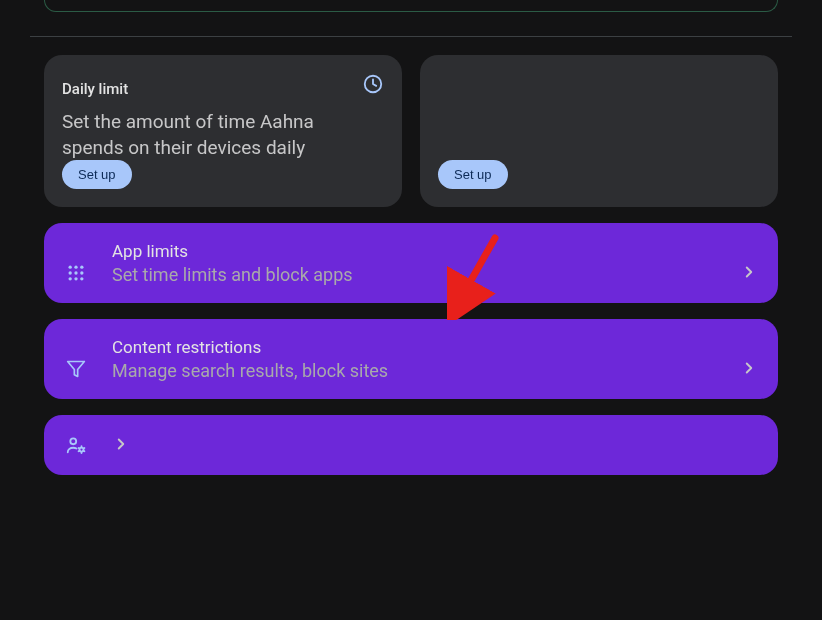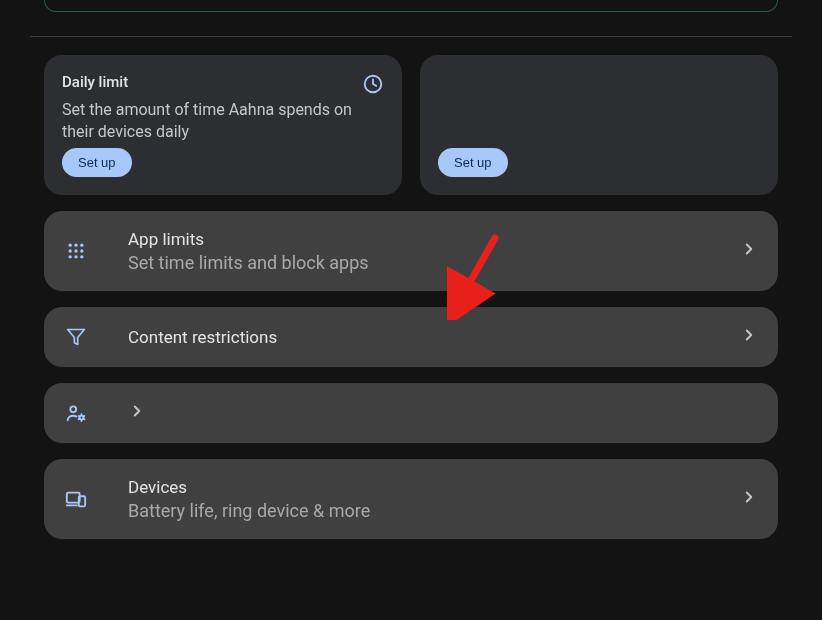--- a/index.html
+++ b/index.html
@@ -49,24 +49,26 @@
   }
   .card-header {
     display: flex;
     justify-content: space-between;
     align-items: flex-start;
   }
   .card-title {
     font-size: 15px;
     font-weight: 500;
     color: #e3e3e3;
+    margin-top: 7px;
   }
   .card-desc {
-    font-size: 16px;
+    font-size: 19px;
     color: #c7c7c8;
+    margin-top: 10px;
     line-height: 1.35;
     max-width: 300px;
   }
   .card-icon {
     color: #a8c7fa;
     flex-shrink: 0;
   }
   .setup-btn {
     margin-top: auto;
     align-self: flex-start;
@@ -79,26 +81,26 @@
     font-weight: 500;
     cursor: pointer;
   }
   .list {
     margin: 16px 14px 0 14px;
     display: flex;
     flex-direction: column;
     gap: 16px;
   }
   .list-item {
-    background: #404040;
+    background: #6d28d9;
     border-radius: 18px;
     padding: 18px 20px;
     display: flex;
-    align-items: center;
-    gap: 40px;
+    align-items: flex-end;
+    gap: 24px;
     cursor: pointer;
   }
   .li-icon {
     width: 24px;
     height: 24px;
     color: #a8c7fa;
     display: flex;
     align-items: center;
     justify-content: center;
     flex-shrink: 0;
@@ -188,20 +190,21 @@
     </div>
 
     <div class="list-item">
       <span class="li-icon">
         <svg width="20" height="20" viewBox="0 0 24 24" fill="none" stroke="currentColor" stroke-width="2" stroke-linecap="round" stroke-linejoin="round">
             <polygon points="22 3 2 3 10 12.5 10 19 14 21 14 12.5 22 3"></polygon>
           </svg>
       </span>
       <div class="li-text">
         <div class="li-title">Content restrictions</div>
+        <div class="li-sub">Manage search results, block sites</div>
       </div>
       <span class="chevron">
         <svg width="18" height="18" viewBox="0 0 24 24" fill="none" stroke="currentColor" stroke-width="2.5" stroke-linecap="round" stroke-linejoin="round">
             <polyline points="9 18 15 12 9 6"></polyline>
           </svg>
       </span>
     </div>
 
     <div class="list-item">
       <span class="li-icon">
@@ -212,38 +215,20 @@
             <path d="M18 13.3v1.2M18 19.5v1.2M21.2 15.2l-1 .6M15.8 18.2l-1 .6M21.2 18.8l-1-.6M15.8 15.8l-1-.6"></path>
           </svg>
       </span>
       <span class="chevron">
         <svg width="18" height="18" viewBox="0 0 24 24" fill="none" stroke="currentColor" stroke-width="2.5" stroke-linecap="round" stroke-linejoin="round">
             <polyline points="9 18 15 12 9 6"></polyline>
           </svg>
       </span>
     </div>
 
-    <div class="list-item">
-      <span class="li-icon">
-        <svg width="22" height="22" viewBox="0 0 24 24" fill="none" stroke="currentColor" stroke-width="2" stroke-linecap="round" stroke-linejoin="round">
-            <rect x="2" y="5" width="14" height="11" rx="1.5"></rect>
-            <line x1="2" y1="19" x2="13" y2="19"></line>
-            <rect x="15" y="9" width="7" height="11" rx="1.5"></rect>
-          </svg>
-      </span>
-      <div class="li-text">
-        <div class="li-title">Devices</div>
-        <div class="li-sub">Battery life, ring device &amp; more</div>
-      </div>
-      <span class="chevron">
-        <svg width="18" height="18" viewBox="0 0 24 24" fill="none" stroke="currentColor" stroke-width="2.5" stroke-linecap="round" stroke-linejoin="round">
-            <polyline points="9 18 15 12 9 6"></polyline>
-          </svg>
-      </span>
-    </div>
 
   </div>
 
   <svg class="arrow" width="60" height="90">
     <defs>
       <marker id="ah" markerWidth="8" markerHeight="8" refX="3" refY="4" orient="auto">
         <polygon points="0 0, 8 4, 0 8" fill="#e8201b"></polygon>
       </marker>
     </defs>
     <line x1="48" y1="8" x2="14" y2="68" stroke="#e8201b" stroke-width="7" marker-end="url(#ah)" stroke-linecap="round"></line>

